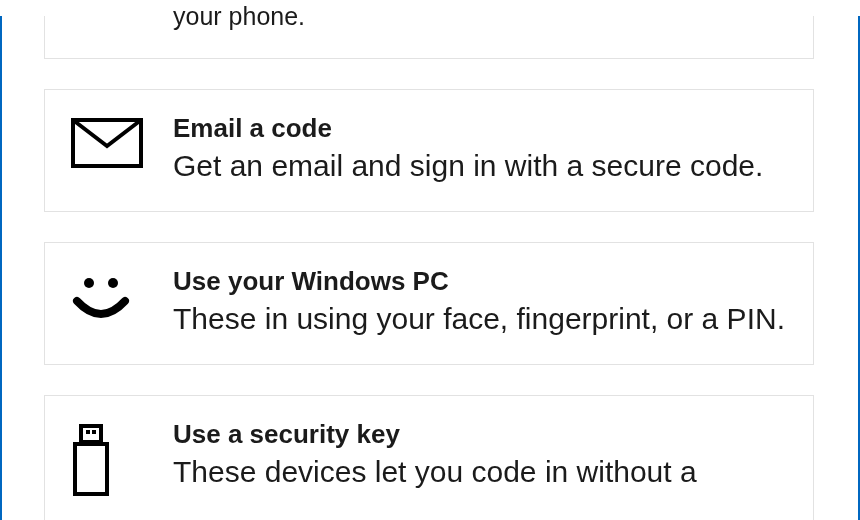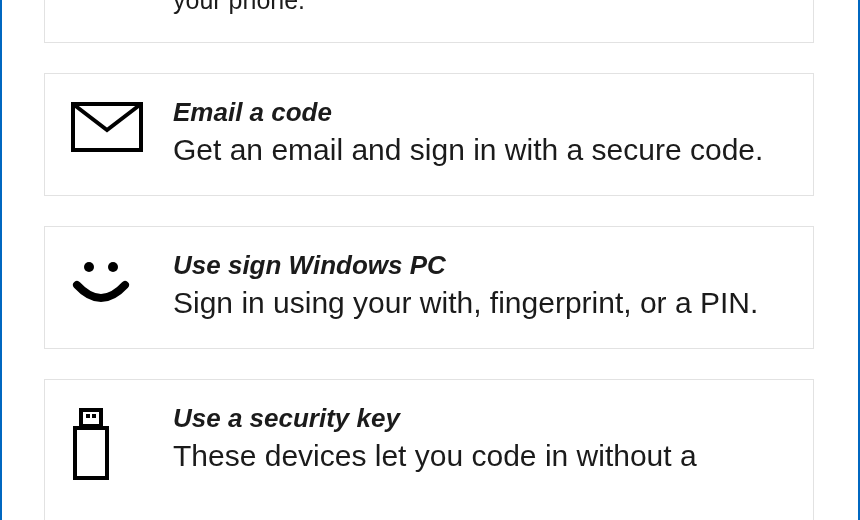--- a/index.html
+++ b/index.html
@@ -29,21 +29,21 @@
   .option-card {
     box-sizing: border-box;
     border: 1px solid #e2e2e2;
     background: #ffffff;
     padding: 22px 26px 24px 26px;
     display: flex;
     align-items: flex-start;
     margin-top: 30px;
   }
   .option-card.partial-top {
-    margin-top: 0;
+    margin-top: 16px;
     border-top: none;
     padding-top: 0;
     text-align: center;
   }
   .option-card.partial-bottom {
     padding-bottom: 60px; 
   }
   .option-icon {
     width: 74px;
     flex: 0 0 74px;
@@ -58,21 +58,20 @@
   .option-text {
     flex: 1 1 auto;
     padding-left: 28px;
   }
   .option-title {
     font-weight: 700;
     font-size: 26px;
     line-height: 1.25;
     color: #1b1b1b;
     margin-bottom: 2px;
-    font-style: italic;
   }
   .option-desc {
     font-size: 30px;
     line-height: 1.35;
     color: #1b1b1b;
     font-weight: 400;
   }
   .partial-desc-only {
     font-size: 25px;
     line-height: 1.35;
@@ -106,22 +105,22 @@
 
     <div class="option-card">
       <div class="option-icon">
         <svg width="60" height="56" viewBox="0 0 60 56">
           <circle cx="18" cy="12" r="5" fill="#000"></circle>
           <circle cx="42" cy="12" r="5" fill="#000"></circle>
           <path d="M 6 30 Q 30 56 54 30" fill="none" stroke="#000" stroke-width="8" stroke-linecap="round"></path>
         </svg>
       </div>
       <div class="option-text">
-        <div class="option-title">Use sign Windows PC</div>
-        <div class="option-desc">Sign in using your with, fingerprint, or a PIN.</div>
+        <div class="option-title">Use your Windows PC</div>
+        <div class="option-desc">These in using your face, fingerprint, or a PIN.</div>
       </div>
     </div>
 
     <div class="option-card partial-bottom">
       <div class="option-icon">
         <svg width="40" height="72" viewBox="0 0 40 72">
           <rect x="10" y="2" width="20" height="16" fill="none" stroke="#000" stroke-width="4"></rect>
           <rect x="15" y="6" width="4" height="4" fill="#000"></rect>
           <rect x="21" y="6" width="4" height="4" fill="#000"></rect>
           <rect x="4" y="20" width="32" height="50" fill="none" stroke="#000" stroke-width="4"></rect>

